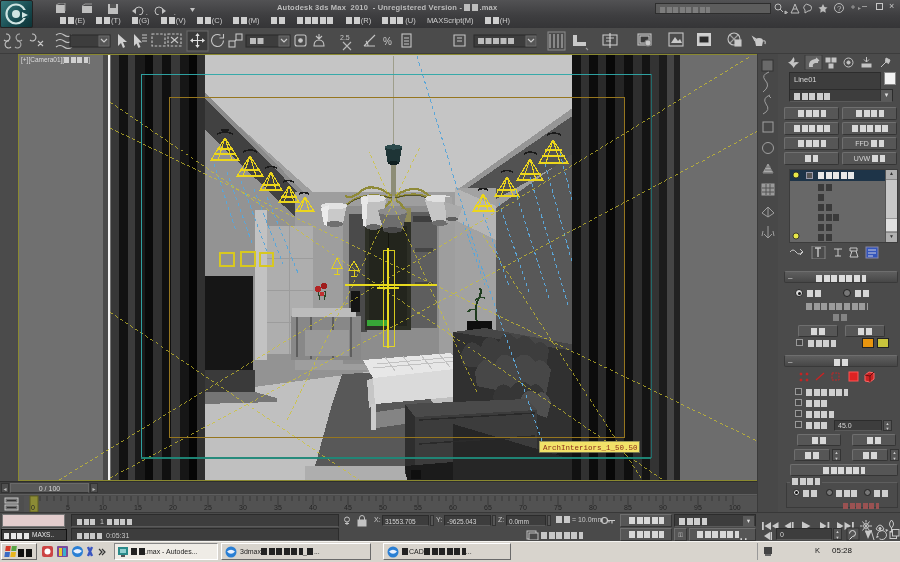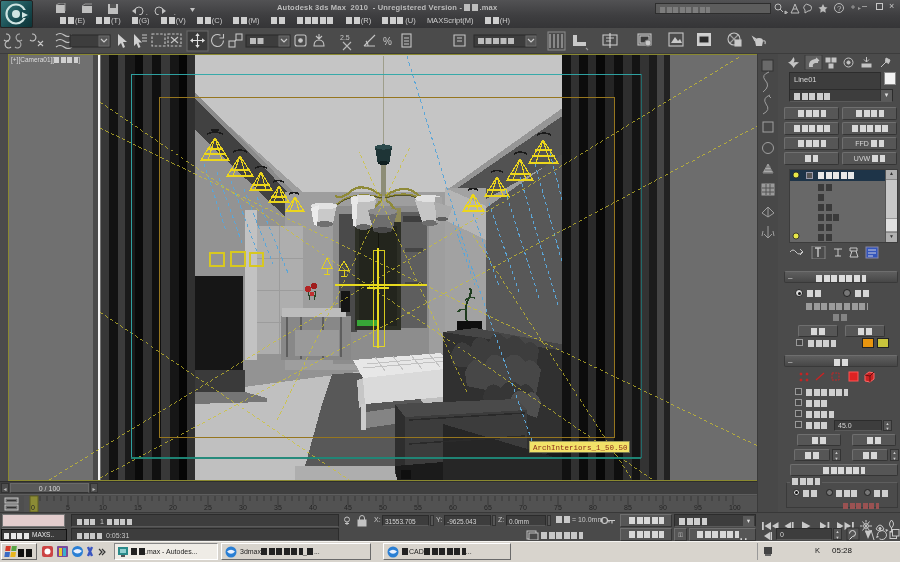--- a/index.html
+++ b/index.html
@@ -183,21 +183,21 @@
       <path d="M3 3 l8 8 M3 11 l8 -8" opacity=".7"></path>
       <rect x="8" y="8" width="6" height="6" fill="#c9c9c9"></rect>
     </g>
 <g transform="translate(752,3)">
       <path d="M3 9 q0 -3 4 -3 q4 0 4 3 l-1 5 -6 0z" fill="#c9c9c9" stroke="none"></path>
       <path d="M11 9 q3 -1 2 3"></path>
       <path d="M3 9 l-2 -4 3 2" fill="#c9c9c9"></path>
     </g>
 </svg>
 
-<div class="abs" style="left:8px;top:54px;width:781px;height:427px;border:1px solid #8a8930;background:#707070">
+<div class="abs" style="left:18px;top:54px;width:781px;height:427px;border:1px solid #8a8930;background:#707070">
 <svg width="752" height="425" viewBox="4 55 752 425" shape-rendering="crispEdges">
 <rect x="4" y="55" width="752" height="425" fill="#707070"></rect>
 
 <rect x="186" y="55" width="380" height="425" fill="#9e9e9e"></rect>
 
 <polygon points="186,55 566,55 566,108 470,196 302,196 186,92" fill="#c5c5c5"></polygon>
 
 <polygon points="186,92 352,258 352,292 186,136" fill="#414141"></polygon>
 <polygon points="186,88 352,256 352,262 186,94" fill="#8b8b8b"></polygon>
 

